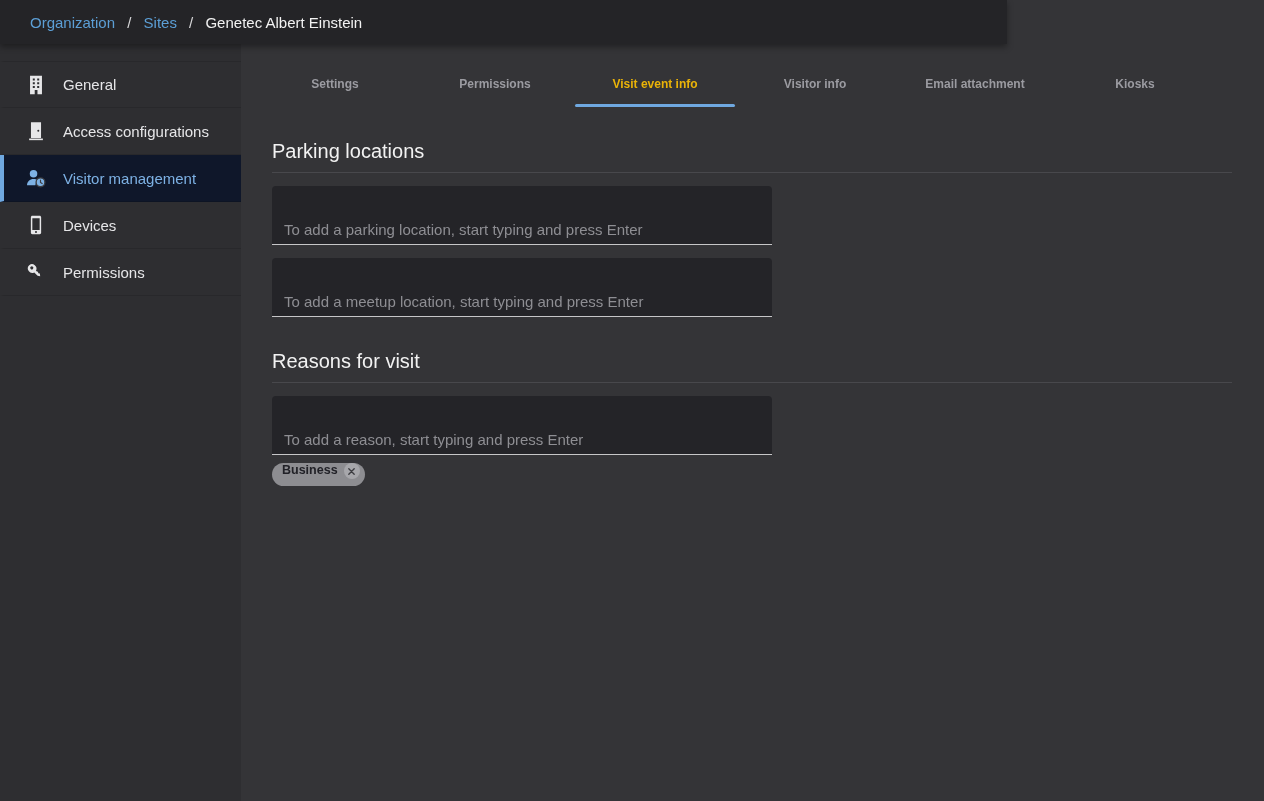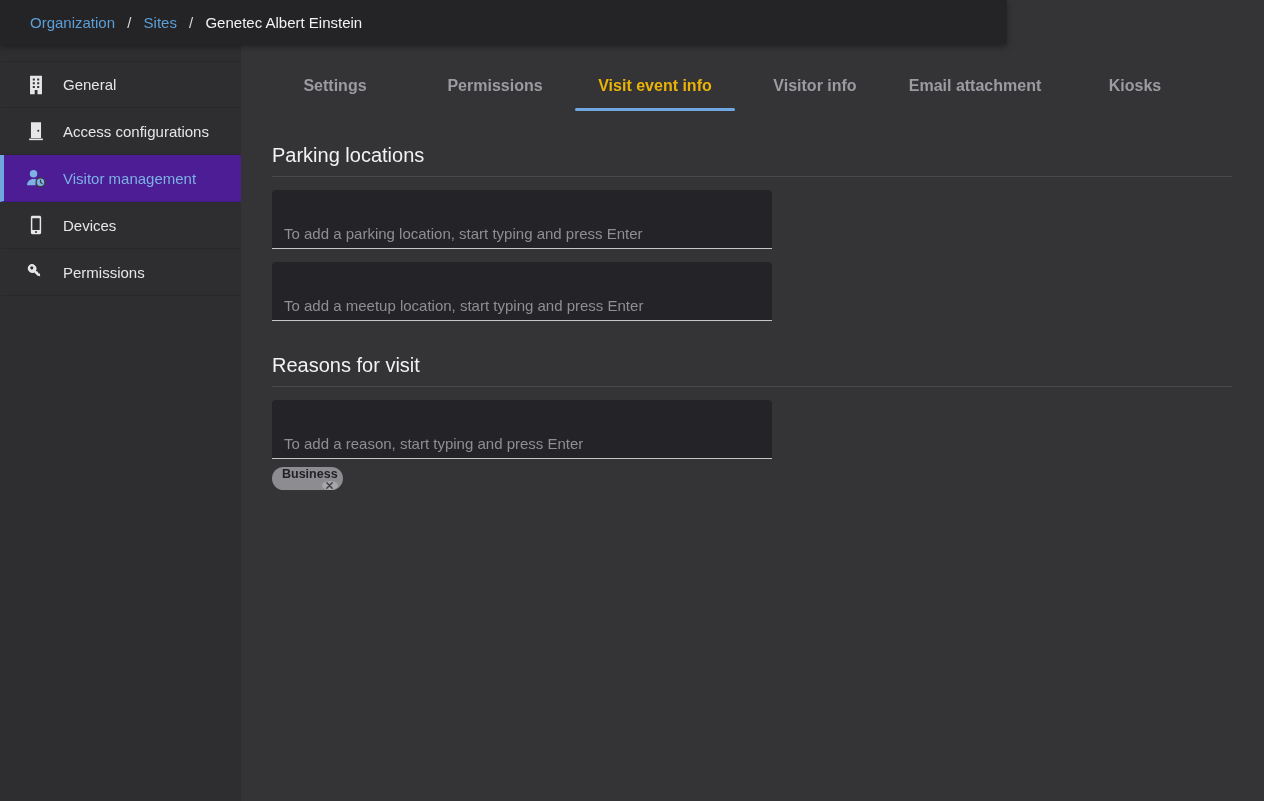--- a/index.html
+++ b/index.html
@@ -37,41 +37,41 @@
     display:flex; align-items:center;
     border-left:4px solid transparent;
     padding-left:20px;
     color:#e6e6e8;
     font-size:15px;
     cursor:pointer;
     border-bottom:1px solid rgba(0,0,0,.12);
   }
   .side-item:first-child { border-top:1px solid rgba(0,0,0,.12); }
   .side-item.active {
-    background:#4c1d95;
+    background:#0f172a;
     border-left-color:#6fa8e0;
     color:#7db1e4;
   }
   .side-icon {
     width:24px; height:24px; margin-right:15px;
     display:flex; align-items:center; justify-content:center;
     flex:0 0 24px;
   }
   .side-icon svg { width:22px; height:22px; }
 
   
   .main { position:absolute; top:44px; left:241px; width:1023px; height:757px; }
 
   
   .tabs { display:flex; margin:0 49px 0 14px; }
   .tab {
     flex:1;
     text-align:center;
     padding:33px 0 16px;
-    font-size:16px; font-weight:bold;
+    font-size:12px; font-weight:bold;
     color:#9b9ba1;
     cursor:pointer;
     position:relative;
   }
   .tab.active { color:#eab308; }
   .tab.active::after {
     content:""; position:absolute; left:0; right:0; bottom:0;
     height:3px; background:#6fa8e0; border-radius:2px;
   }
 
@@ -95,27 +95,27 @@
     color:#e6e6e8;
     font-size:15px;
     font-family:"Liberation Sans", sans-serif;
     outline:none;
   }
   .tag-input::placeholder { color:#8e8e93; opacity:1; }
 
   
   .chip-row { margin-top:8px; display:flex; }
   .chip {
-    display:inline-flex; align-items:flex-end;
+    display:inline-flex; align-items:flex-start;
     height:23px;
     padding:0 5px 0 10px;
     background:#8d8d91;
     border-radius:12px;
     color:#212127;
-    font-size:12.5px; font-weight:bold;flex-direction:column;
+    font-size:12.5px; font-weight:bold;
   }
   .chip-close {
     width:16px; height:16px;
     margin-left:6px;
     border-radius:50%;
     background:#a7a7ab;
     display:flex; align-items:center; justify-content:center;
     cursor:pointer;
     border:none; padding:0;
   }

